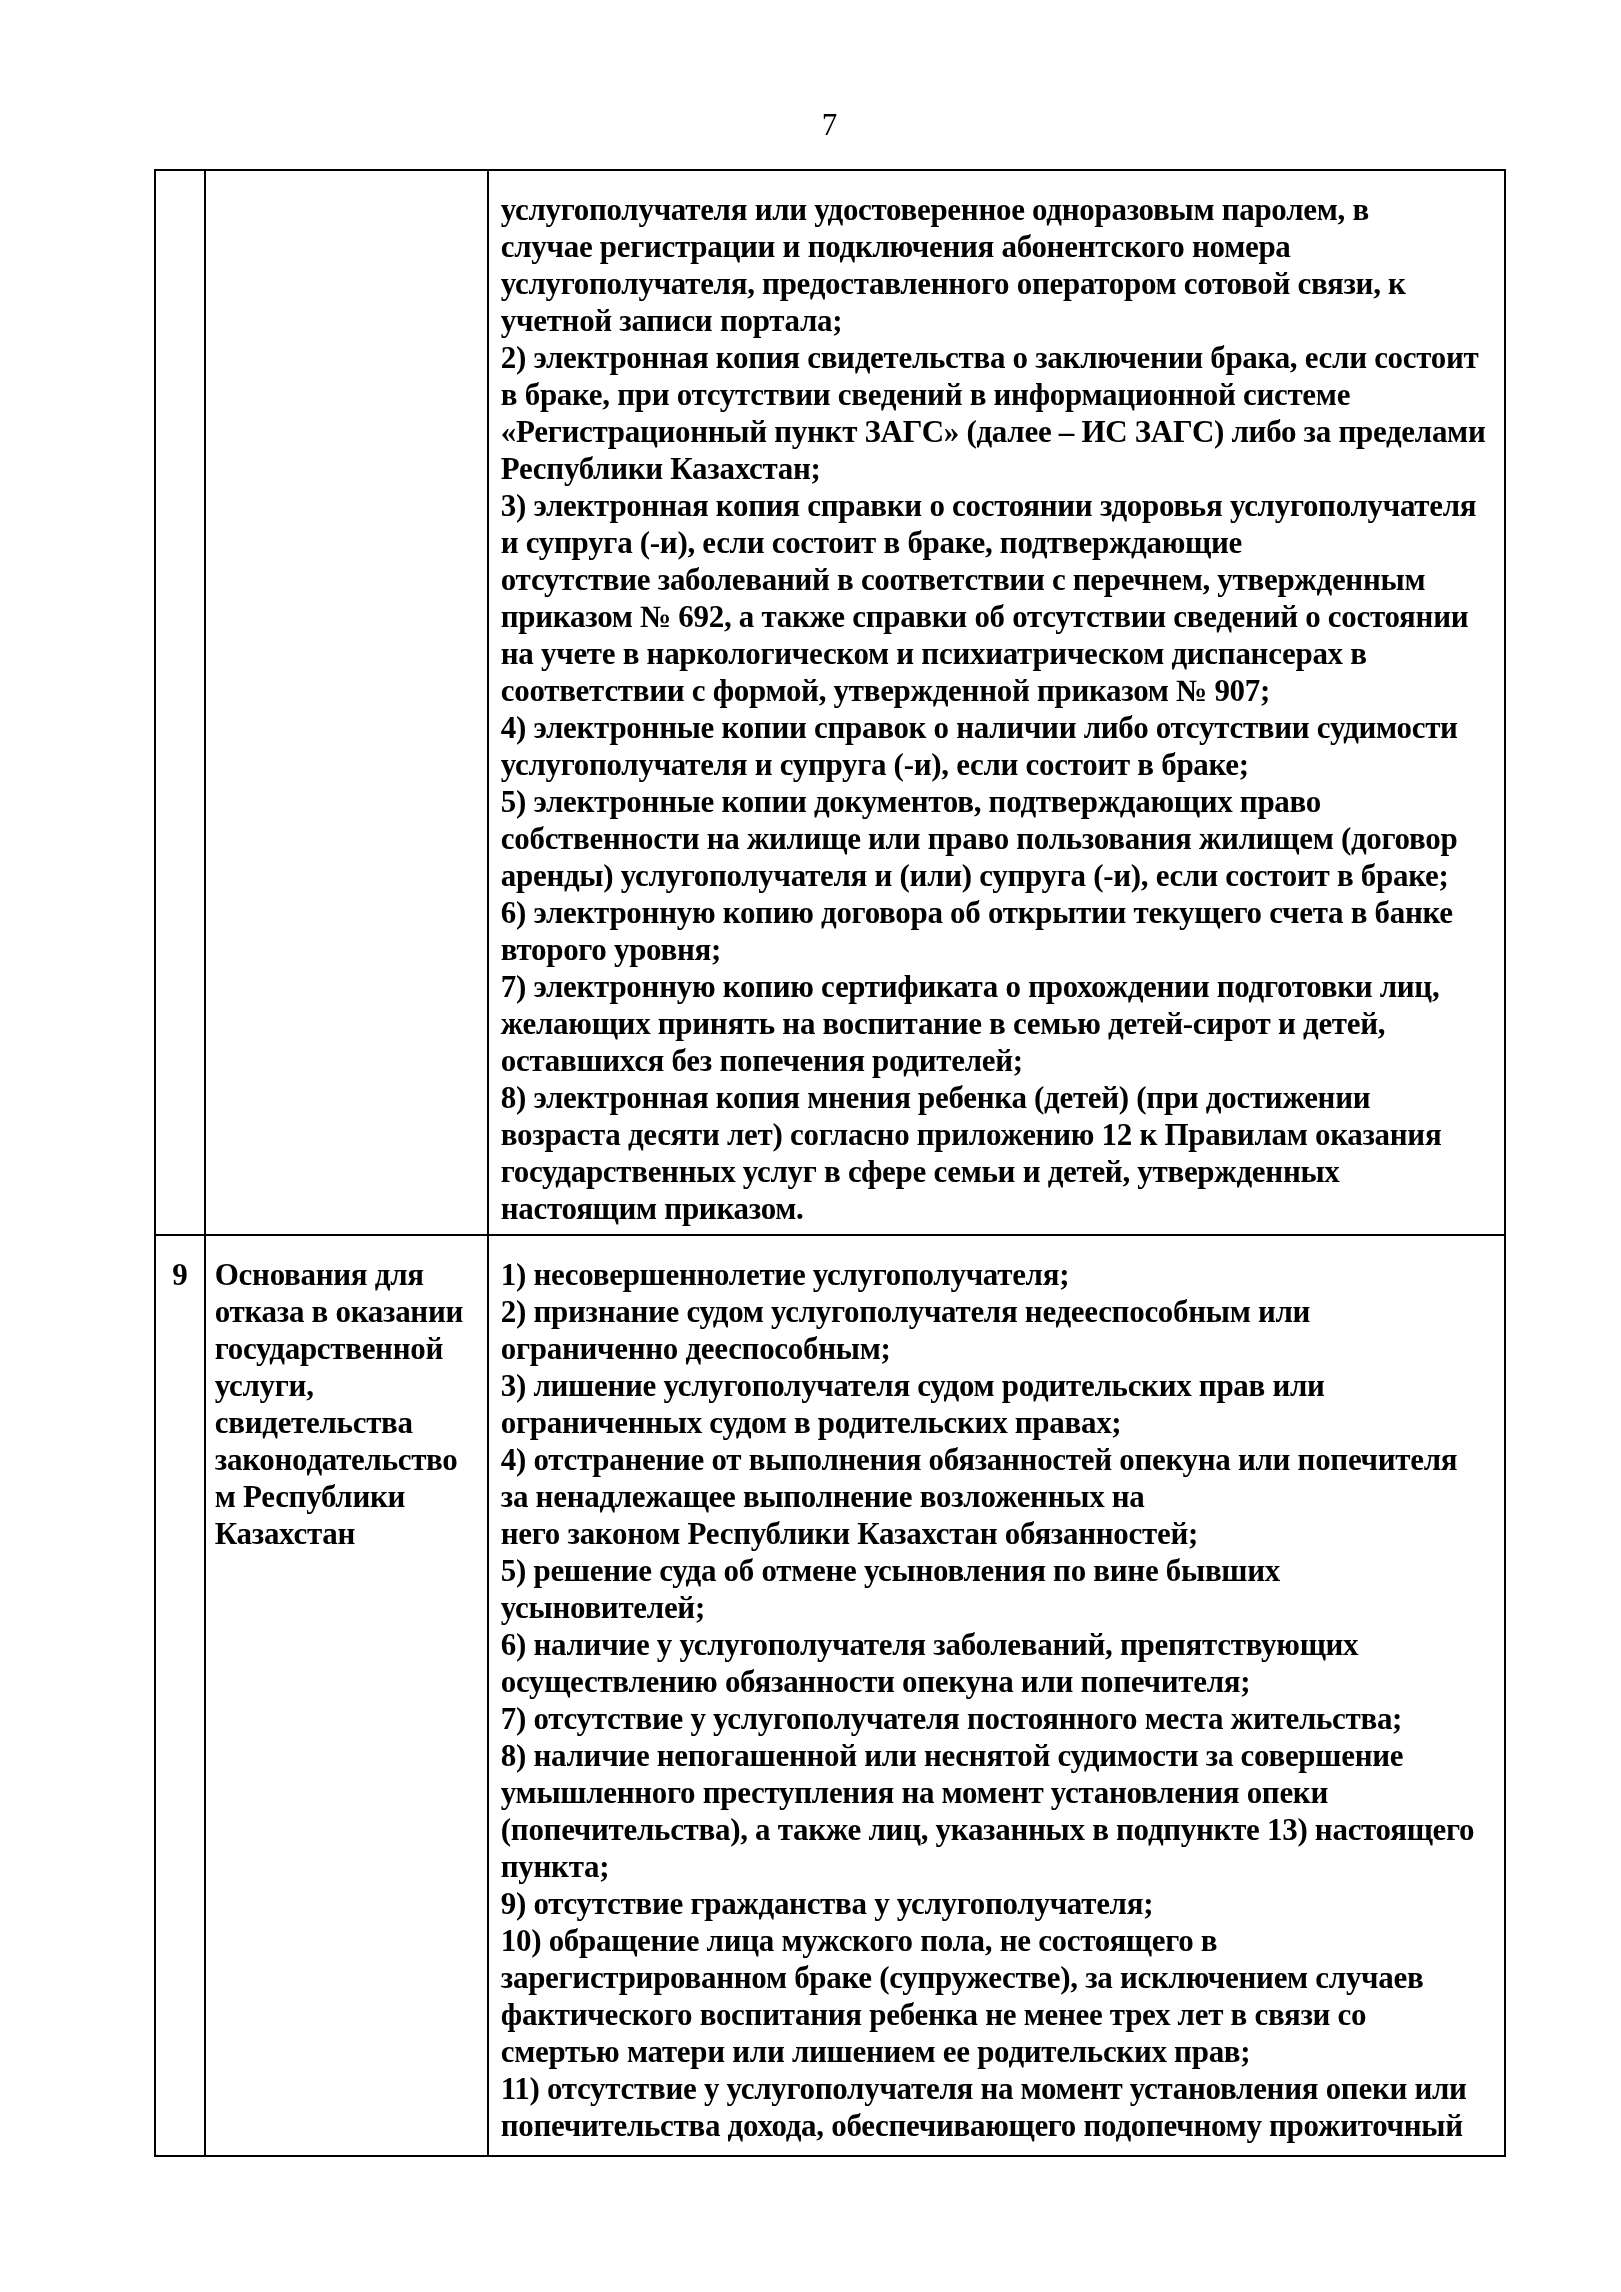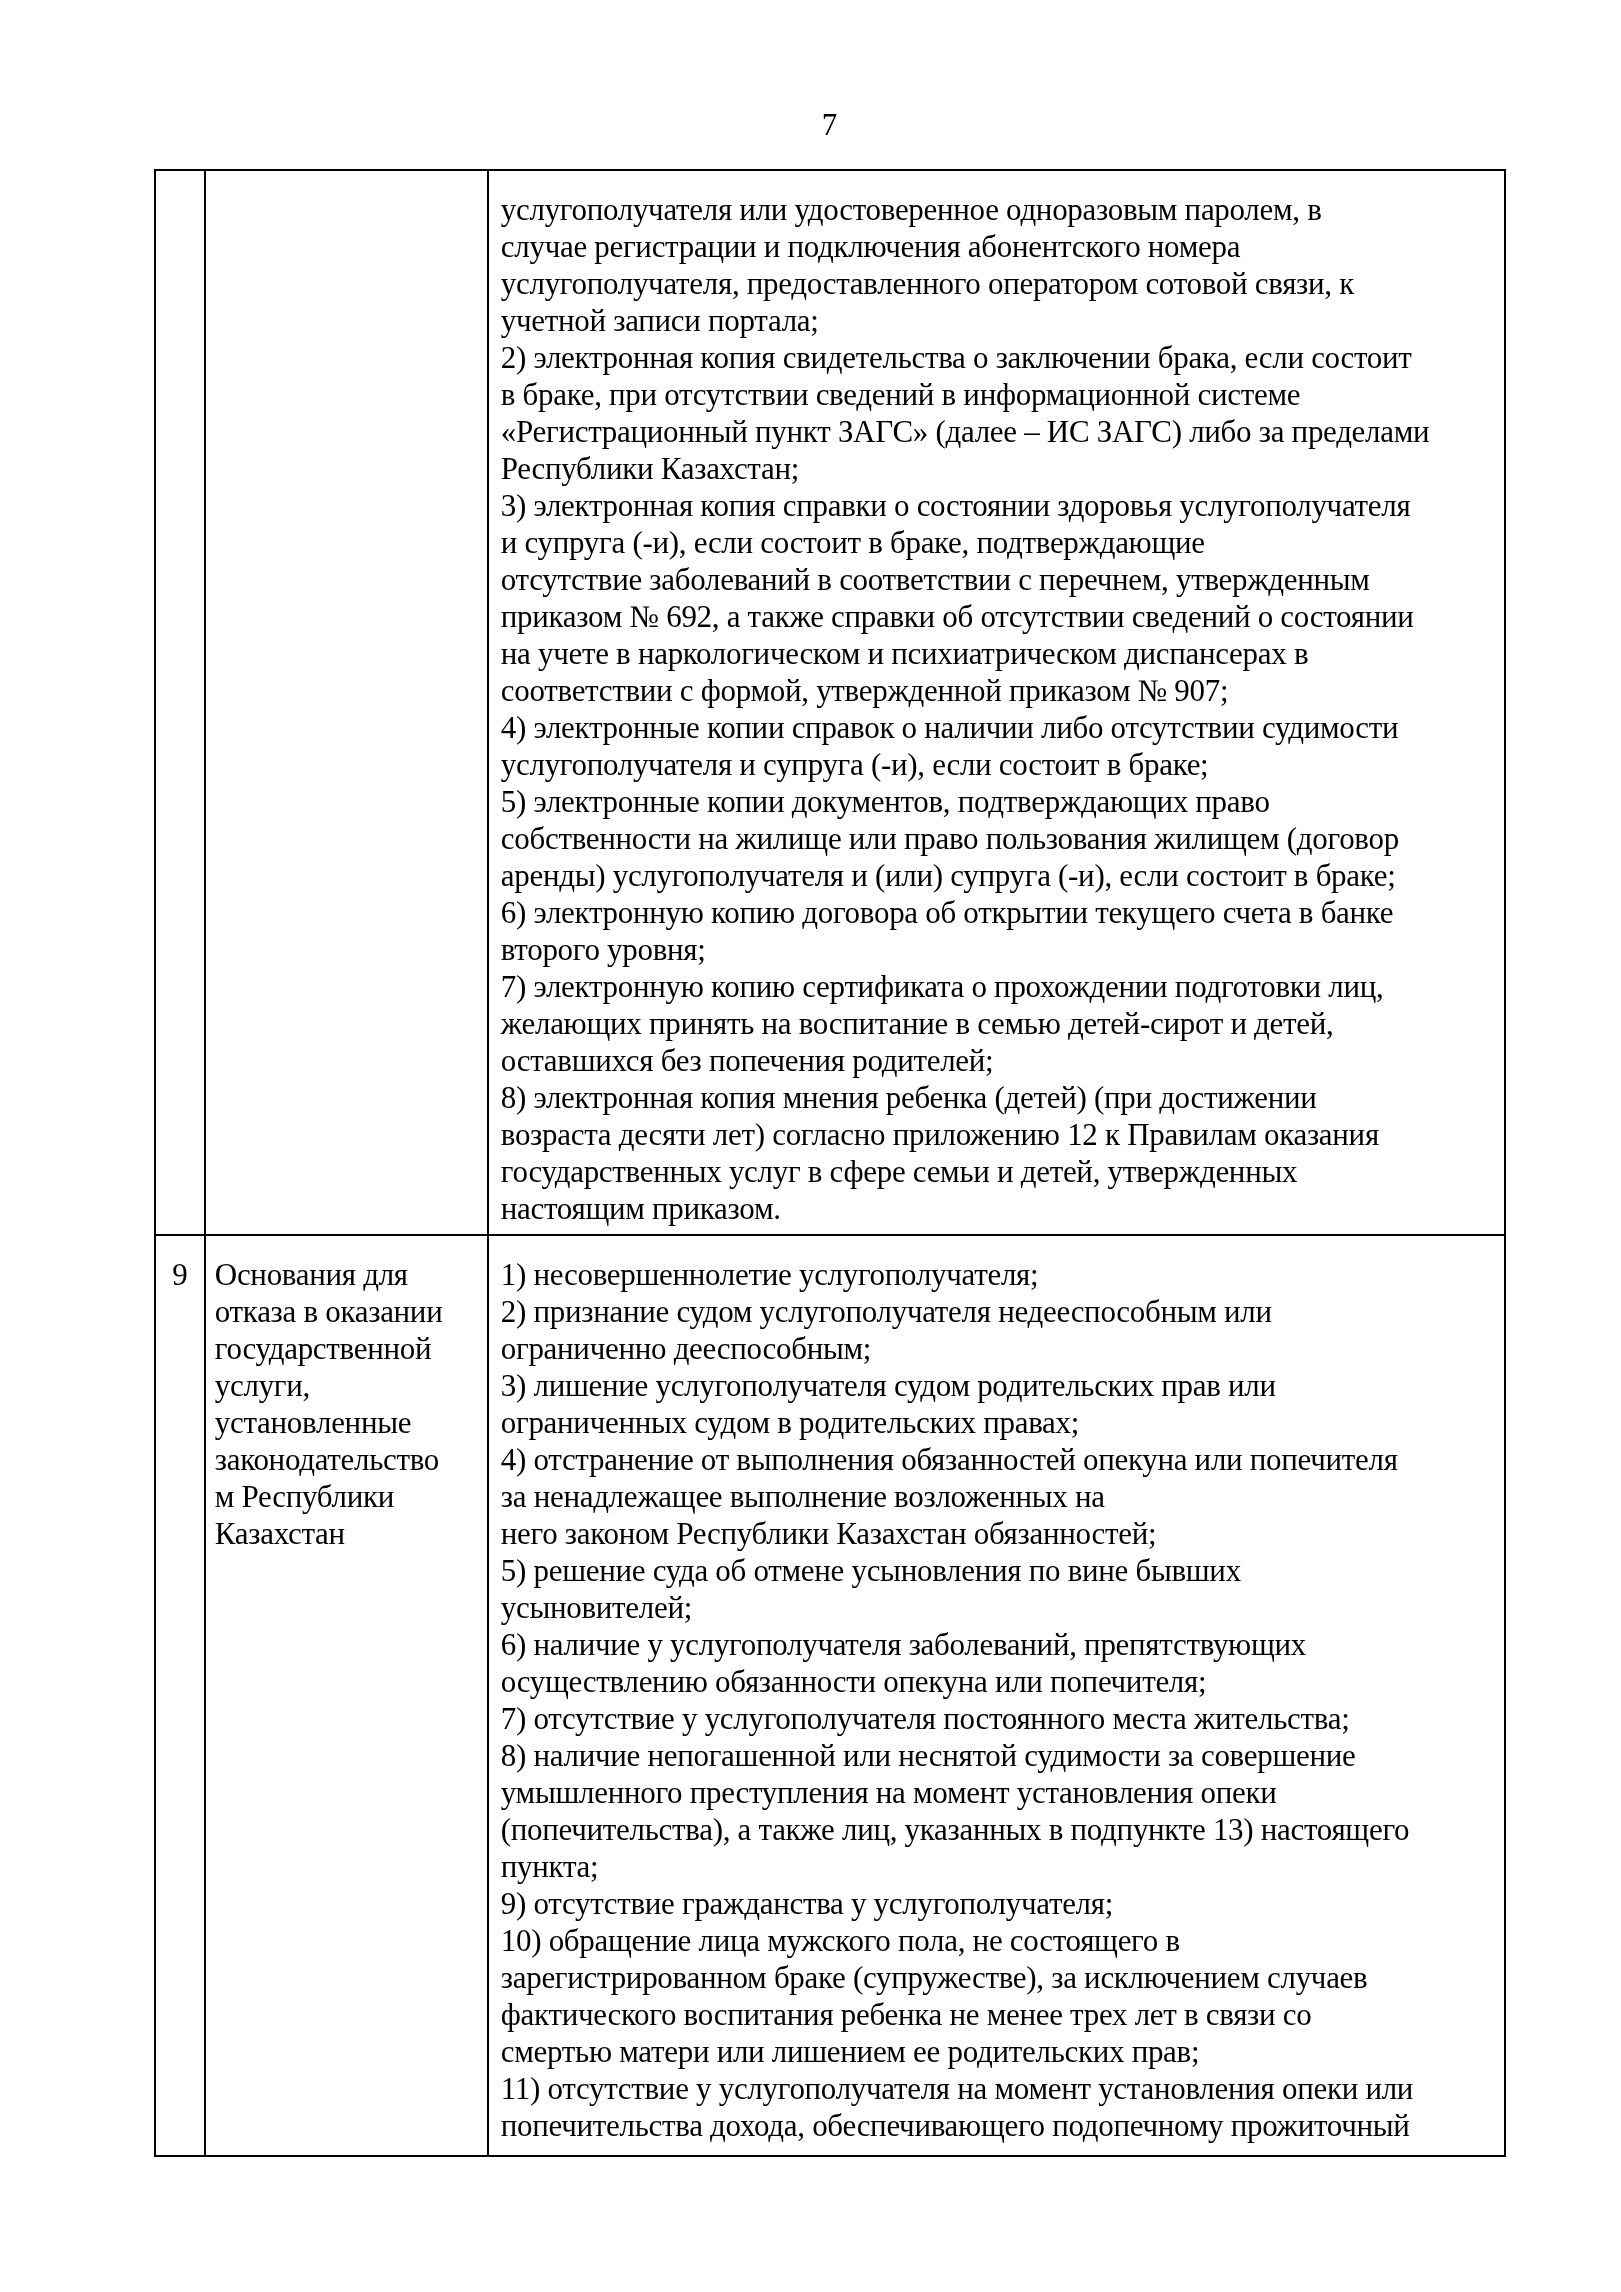--- a/index.html
+++ b/index.html
@@ -32,20 +32,21 @@
     left: 154px;
     width: 1351px;
     border-collapse: collapse;
     table-layout: fixed;
     border: 2.9px solid #000000;
   }
   .doc-table td {
     border: 2px solid #000000;
     vertical-align: top;
     padding: 0;
+    font-weight: bold;
   }
   .col-num   { width: 50px;  }
   .col-label { width: 283px; }
   .col-content { width: 1017px; }
   tr.row-continuation td { height: 1063px; }
   tr.row-nine td { height: 919px; }
   .cell-text {
     font-size: 31px;
     line-height: 37px;
     letter-spacing: -0.3px;
@@ -118,21 +119,21 @@
       </tr>
       <tr class="row-nine">
         <td class="num-cell">
           <div class="cell-text">9</div>
         </td>
         <td class="label-cell">
           <div class="cell-text">Основания для
 отказа в оказании
 государственной
 услуги,
-установленные
+свидетельства
 законодательство
 м Республики
 Казахстан</div>
         </td>
         <td class="content-cell">
           <div class="cell-text">1) несовершеннолетие услугополучателя;
 2) признание судом услугополучателя недееспособным или
 ограниченно дееспособным;
 3) лишение услугополучателя судом родительских прав или
 ограниченных судом в родительских правах;

